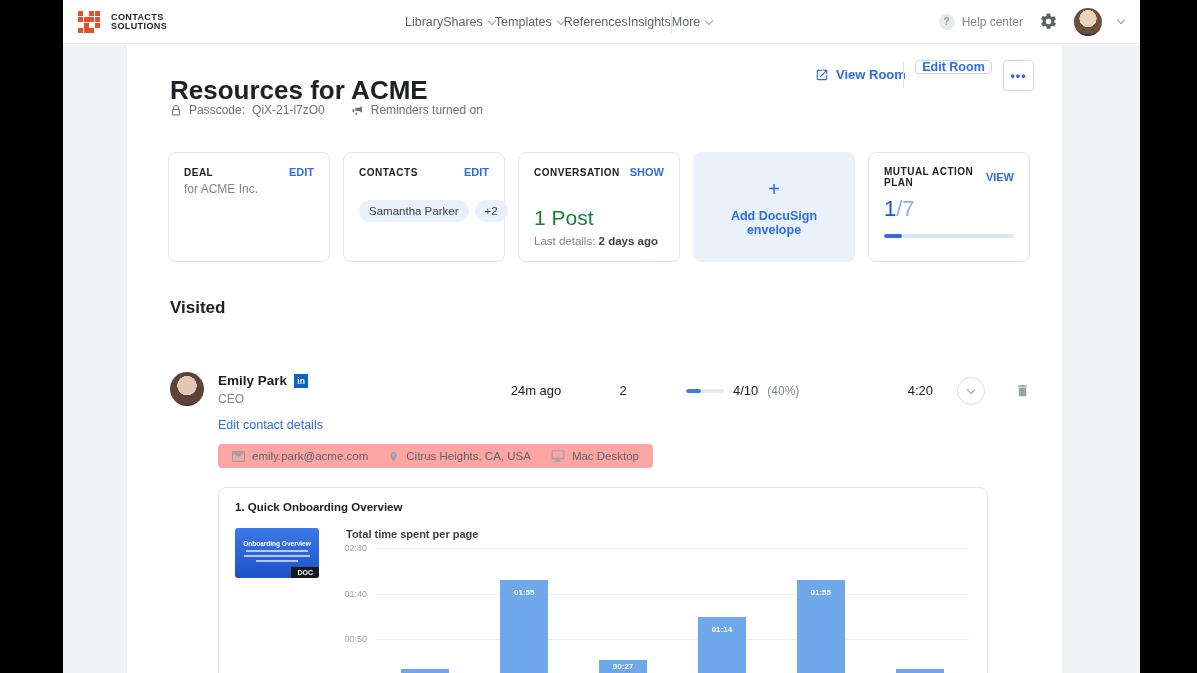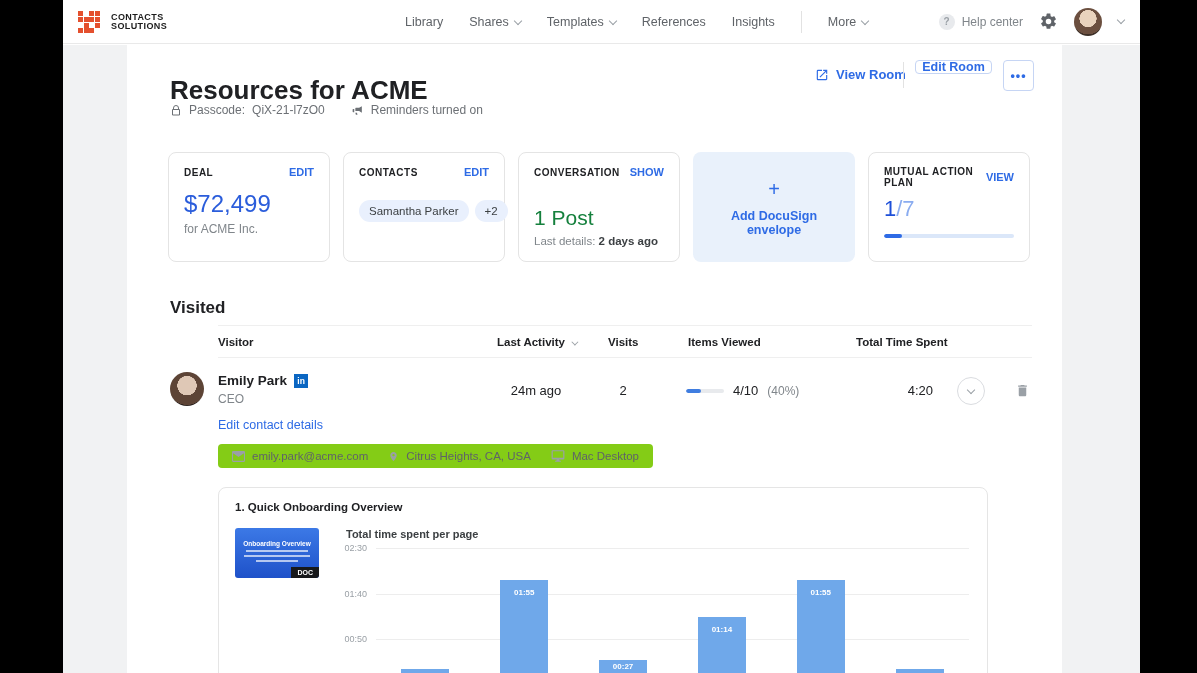--- a/index.html
+++ b/index.html
@@ -4,21 +4,21 @@
 <style>
   html,body{margin:0;padding:0;background:#000;}
   *{box-sizing:border-box;font-family:"Liberation Sans",sans-serif;}
   .stage{position:relative;width:1197px;height:673px;background:#000;overflow:hidden;}
   .app{position:absolute;left:63px;top:0;width:1077px;height:673px;background:#fff;}
   
   .topbar{position:absolute;left:0;top:0;width:1077px;height:44px;background:#fff;border-bottom:1px solid #e9e9e9;display:flex;align-items:center;}
   .brand{display:flex;align-items:center;gap:7px;margin-left:15px;cursor:pointer;}
   .brand-text{display:flex;flex-direction:column;line-height:9px;}
   .brand-text span{font-size:9px;font-weight:bold;letter-spacing:.4px;color:#1b1b1b;}
-  .nav{position:absolute;left:342px;top:0;height:44px;display:flex;align-items:center;gap:26px;}
+  .nav{position:absolute;left:342px;top:0;height:44px;display:flex;align-items:center;}
   .nav-item{display:inline-flex;align-items:center;gap:6px;font-size:12.5px;color:#5f6368;cursor:pointer;white-space:nowrap;}
   .nav-divider{width:1px;height:22px;background:#e2e2e2;}
   .chev{display:inline-block;width:6px;height:6px;border-right:1.5px solid #9aa0a6;border-bottom:1.5px solid #9aa0a6;transform:rotate(45deg);margin-top:-3px;}
   .top-right{margin-left:auto;margin-right:16px;display:flex;align-items:center;gap:16px;}
   .help{display:flex;align-items:center;gap:7px;font-size:12px;color:#80868b;cursor:pointer;}
   .help-circle{width:16px;height:16px;border-radius:50%;background:#e8eaed;color:#9aa0a6;font-size:10px;font-weight:bold;display:flex;align-items:center;justify-content:center;}
   .avatar{width:28px;height:28px;border-radius:50%;background:radial-gradient(circle at 50% 38%,#e9d3bd 0 38%,#6b4f3f 39% 70%,#3c2f27 71%);cursor:pointer;}
   
   .gray-left{position:absolute;left:0;top:45px;width:64px;height:628px;background:#f1f2f3;}
   .gray-right{position:absolute;left:999px;top:45px;width:78px;height:628px;background:#f1f2f3;}
@@ -66,21 +66,21 @@
   .cell-visits{left:543px;top:383px;width:34px;text-align:center;}
   .items-group{position:absolute;left:623px;top:383px;display:flex;align-items:center;gap:9px;}
   .mini-track{width:38px;height:4px;border-radius:2px;background:#e8eaed;overflow:hidden;}
   .mini-fill{height:100%;border-radius:2px;background:#3f7de0;}
   .items-frac{font-size:13px;font-weight:normal;color:#202124;}
   .items-pct{font-size:12px;color:#80868b;}
   .cell-time{left:800px;top:383px;width:70px;text-align:right;font-weight:500;}
   .expand-btn{position:absolute;left:894px;top:377px;width:28px;height:28px;border-radius:50%;border:1px solid #dadce0;background:#fff;display:flex;align-items:center;justify-content:center;cursor:pointer;}
   .trash{position:absolute;left:952px;top:382px;cursor:pointer;}
   .edit-link{position:absolute;left:155px;top:418px;font-size:12.5px;color:#2e6be5;cursor:pointer;}
-  .contact-bar{position:absolute;left:155px;top:444px;height:24px;background:#84cc16;border-radius:4px;display:inline-flex;align-items:center;gap:20px;padding:0 14px;}
+  .contact-bar{position:absolute;left:155px;top:444px;height:24px;background:#fca5a5;border-radius:4px;display:inline-flex;align-items:center;gap:20px;padding:0 14px;}
   .contact-chip{display:flex;align-items:center;gap:7px;font-size:11.5px;color:#5f6368;white-space:nowrap;}
   
   .section-card{position:absolute;left:155px;top:487px;width:770px;height:260px;border:1px solid #e5e5e5;border-radius:8px;background:#fff;}
   .section-title{position:absolute;left:16px;top:13px;font-size:11.5px;font-weight:bold;color:#202124;}
   .thumb{position:absolute;left:16px;top:40px;width:84px;height:50px;border-radius:3px;background:linear-gradient(180deg,#3c79e6,#1e51c9);overflow:hidden;cursor:pointer;}
   .thumb-title{margin-top:12px;text-align:center;font-size:6.5px;font-weight:bold;color:#fff;}
   .thumb-line{height:2px;background:rgba(255,255,255,.65);margin:3px auto 0;}
   .thumb-badge{position:absolute;right:0;bottom:0;background:#17181a;color:#fff;font-size:7px;font-weight:bold;padding:2px 6px;}
   .chart-title{position:absolute;left:127px;top:40px;font-size:11px;font-weight:bold;color:#3c4043;}
   .tick-label{position:absolute;width:48px;text-align:right;font-size:9px;color:#9aa0a6;}
@@ -169,21 +169,20 @@
         <span>Reminders turned on</span>
       </span>
     </div>
 
     <div class="cards">
       <div class="card">
         <div class="card-head">
           <span class="card-title">DEAL</span>
           <span class="card-action">EDIT</span>
         </div>
-        <div class="deal-value">$72,499</div>
         <div class="deal-sub">for ACME Inc.</div>
       </div>
 
       <div class="card">
         <div class="card-head">
           <span class="card-title">CONTACTS</span>
           <span class="card-action">EDIT</span>
         </div>
         <div class="chip-row" id="contact-card-chips">
             <span class="chip">Samantha Parker</span>
@@ -214,27 +213,20 @@
           <span class="map-done">1</span><span class="map-total">/7</span>
         </div>
         <div class="progress-track">
           <div class="progress-fill" id="map-progress-fill" style="width: 14%;"></div>
         </div>
       </div>
     </div>
 
     <h2 class="visited-heading">Visited</h2>
 
-    <div class="thead" id="table-header">
-        <span class="th" style="left: 0px;">Visitor</span>
-        <span class="th" style="left: 279px;">Last Activity<span class="sort-arrow"></span></span>
-        <span class="th" style="left: 390px;">Visits</span>
-        <span class="th" style="left: 470px;">Items Viewed</span>
-        <span class="th" style="left: 638px;">Total Time Spent</span>
-      </div>
 
     <div class="row-avatar"></div>
     <div class="visitor-name">
       <span>Emily Park</span>
       <span class="linkedin">in</span>
     </div>
     <div class="visitor-role">CEO</div>
     <div class="cell cell-activity">24m ago</div>
     <div class="cell cell-visits">2</div>
     <div class="items-group">

